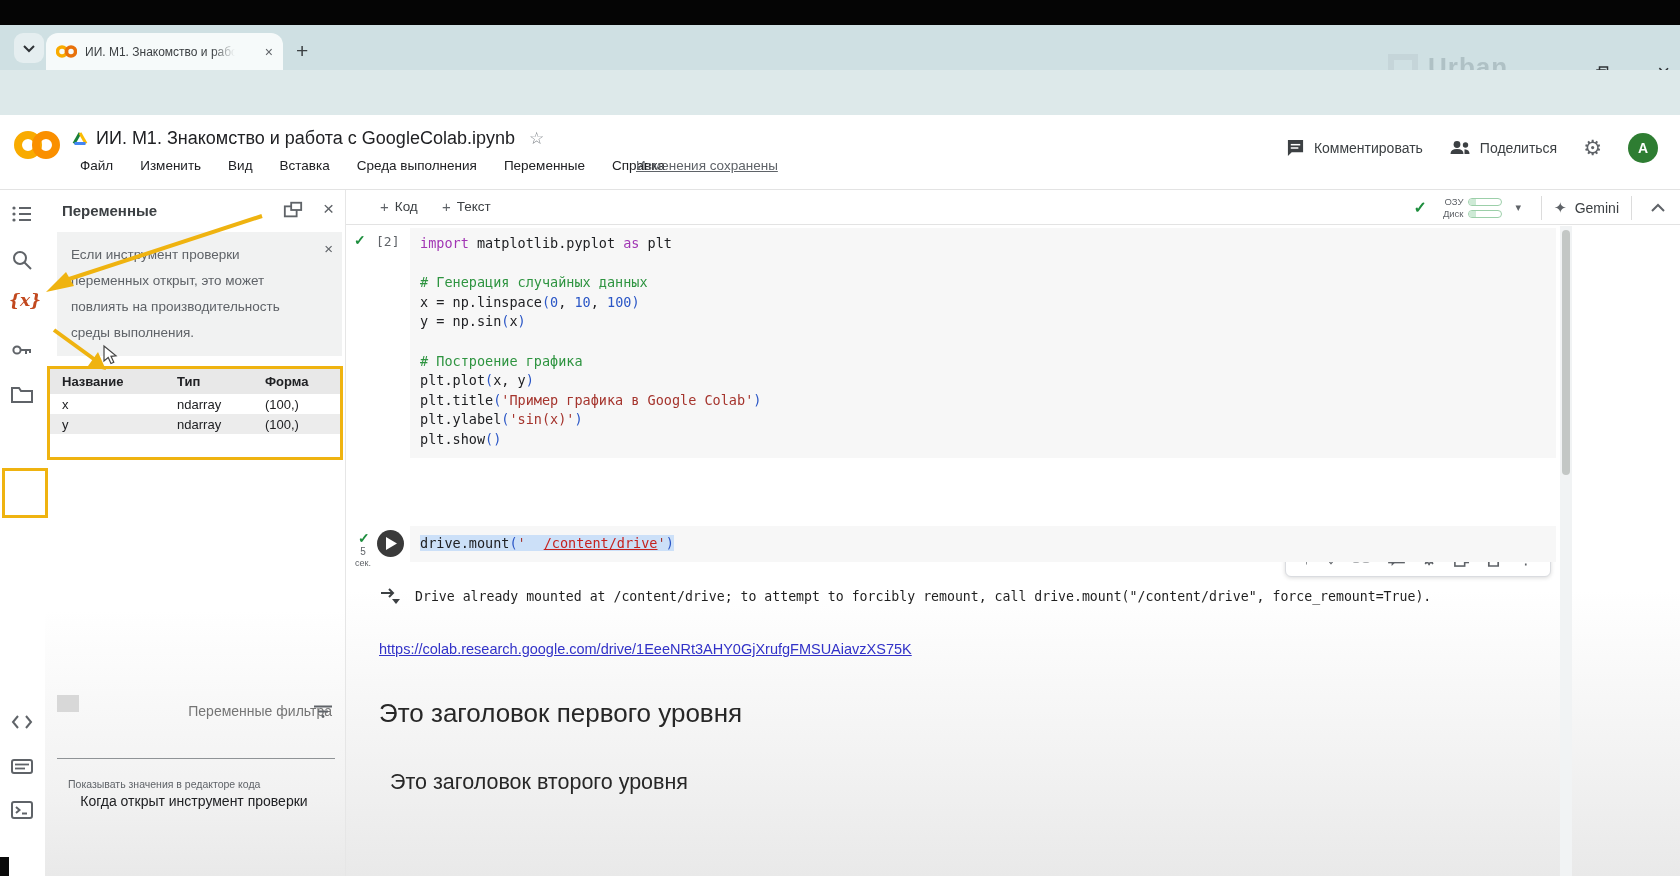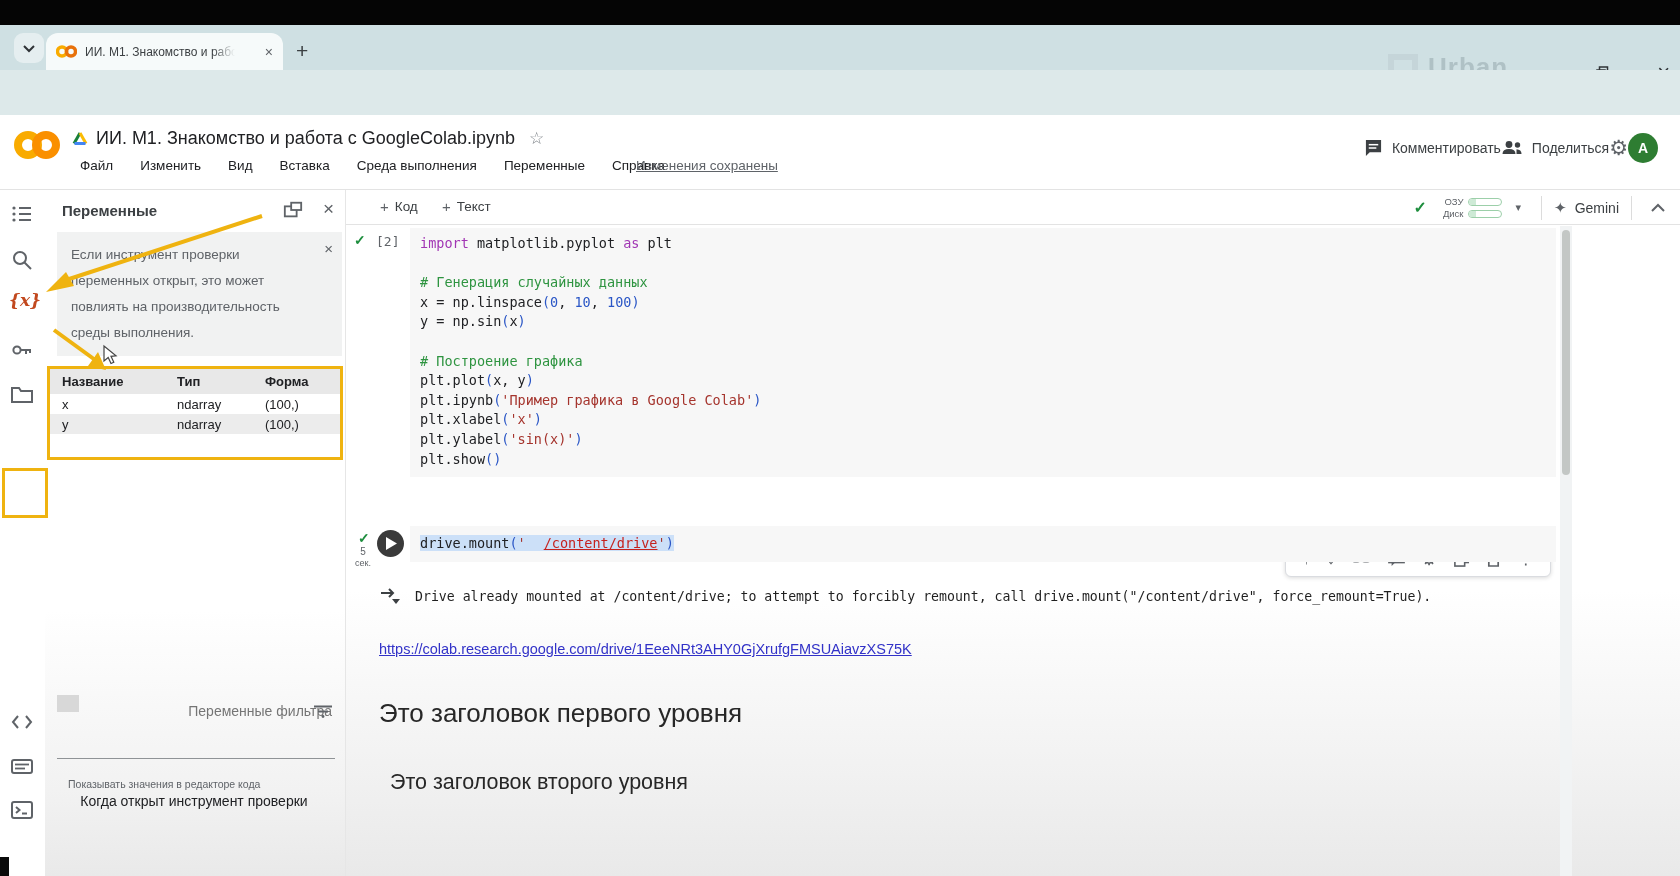--- a/index.html
+++ b/index.html
@@ -27,21 +27,21 @@
   .avatar { border-radius:50%; background:var(--avatar,#2e7d32); color:#fff; display:flex; align-items:center; justify-content:center; font-weight:bold; }
 
   
   .colab-header { position:absolute; left:0; top:115px; width:1680px; height:75px; background:#fff; border-bottom:1px solid #e3e3e3; }
   .doc-title-row { position:absolute; left:72px; top:13px; display:flex; align-items:center; gap:8px; }
   .doc-title { font-size:18px; color:#202124; }
   .doc-star { font-size:17px; color:#80868b; margin-left:6px; }
   .menu-bar { position:absolute; left:80px; top:43px; display:flex; gap:27px; font-size:13.5px; color:#202124; }
   .menu-bar .menu-item { cursor:default; }
   .saved-status { position:absolute; left:636px; top:43px; font-size:13.5px; color:#5f6368; text-decoration:underline; }
-  .hdr-right { position:absolute; right:22px; top:18px; display:flex; align-items:center; }
+  .hdr-right { position:absolute; right:22px; top:18px; display:flex; align-items:center; gap:26px; }
   .hdr-action { display:flex; align-items:center; gap:9px; font-size:14px; color:#3c4043; }
   .gear-glyph { font-size:21px; color:#5f6368; }
 
   
   .main-divider { position:absolute; left:345px; top:190px; width:1px; height:686px; background:#e6e6e6; }
 
   
   .rail { position:absolute; left:0; top:190px; width:45px; height:686px; background:#fff; }
   .rail-ic { position:absolute; left:10px; width:24px; height:24px; color:#5f6368; }
   .braces-icon { font-family:"DejaVu Serif", serif; font-style:italic; font-weight:bold; font-size:17px; color:#c2491f; }
@@ -370,22 +370,21 @@
     <span class="exec-count mono" style="left:30px; top:44px;">[2]</span>
     <div class="code-block mono" style="top:38px;" id="cell1-code">
         <div class="cl"><span class="tok-k">import</span><span class="tok-p"> matplotlib.pyplot </span><span class="tok-k">as</span><span class="tok-p"> plt</span></div>
         <div class="cl"></div>
         <div class="cl"><span class="tok-c"># Генерация случайных данных</span></div>
         <div class="cl"><span class="tok-p">x = np.linspace</span><span class="tok-n">(</span><span class="tok-n">0</span><span class="tok-p">, </span><span class="tok-n">10</span><span class="tok-p">, </span><span class="tok-n">100</span><span class="tok-n">)</span></div>
         <div class="cl"><span class="tok-p">y = np.sin</span><span class="tok-n">(</span><span class="tok-p">x</span><span class="tok-n">)</span></div>
         <div class="cl"></div>
         <div class="cl"><span class="tok-c"># Построение графика</span></div>
         <div class="cl"><span class="tok-p">plt.plot</span><span class="tok-n">(</span><span class="tok-p">x, y</span><span class="tok-n">)</span></div>
-        <div class="cl"><span class="tok-p">plt.ipynb</span><span class="tok-n">(</span><span class="tok-s">'Пример графика в Google Colab'</span><span class="tok-n">)</span></div>
-        <div class="cl"><span class="tok-p">plt.xlabel</span><span class="tok-n">(</span><span class="tok-s">'x'</span><span class="tok-n">)</span></div>
+        <div class="cl"><span class="tok-p">plt.title</span><span class="tok-n">(</span><span class="tok-s">'Пример графика в Google Colab'</span><span class="tok-n">)</span></div>
         <div class="cl"><span class="tok-p">plt.ylabel</span><span class="tok-n">(</span><span class="tok-s">'sin(x)'</span><span class="tok-n">)</span></div>
         <div class="cl"><span class="tok-p">plt.show</span><span class="tok-n">(</span><span class="tok-n">)</span></div>
       </div>
 
     <div class="cell-toolbar">
       <span class="uic">↑</span>
       <span class="uic">↓</span>
       <svg width="20" height="12" viewBox="0 0 22 12">
         <rect x="1" y="3" width="9" height="6" rx="3" fill="none" stroke="#5f6368" stroke-width="1.8"></rect>
         <rect x="12" y="3" width="9" height="6" rx="3" fill="none" stroke="#5f6368" stroke-width="1.8"></rect>

